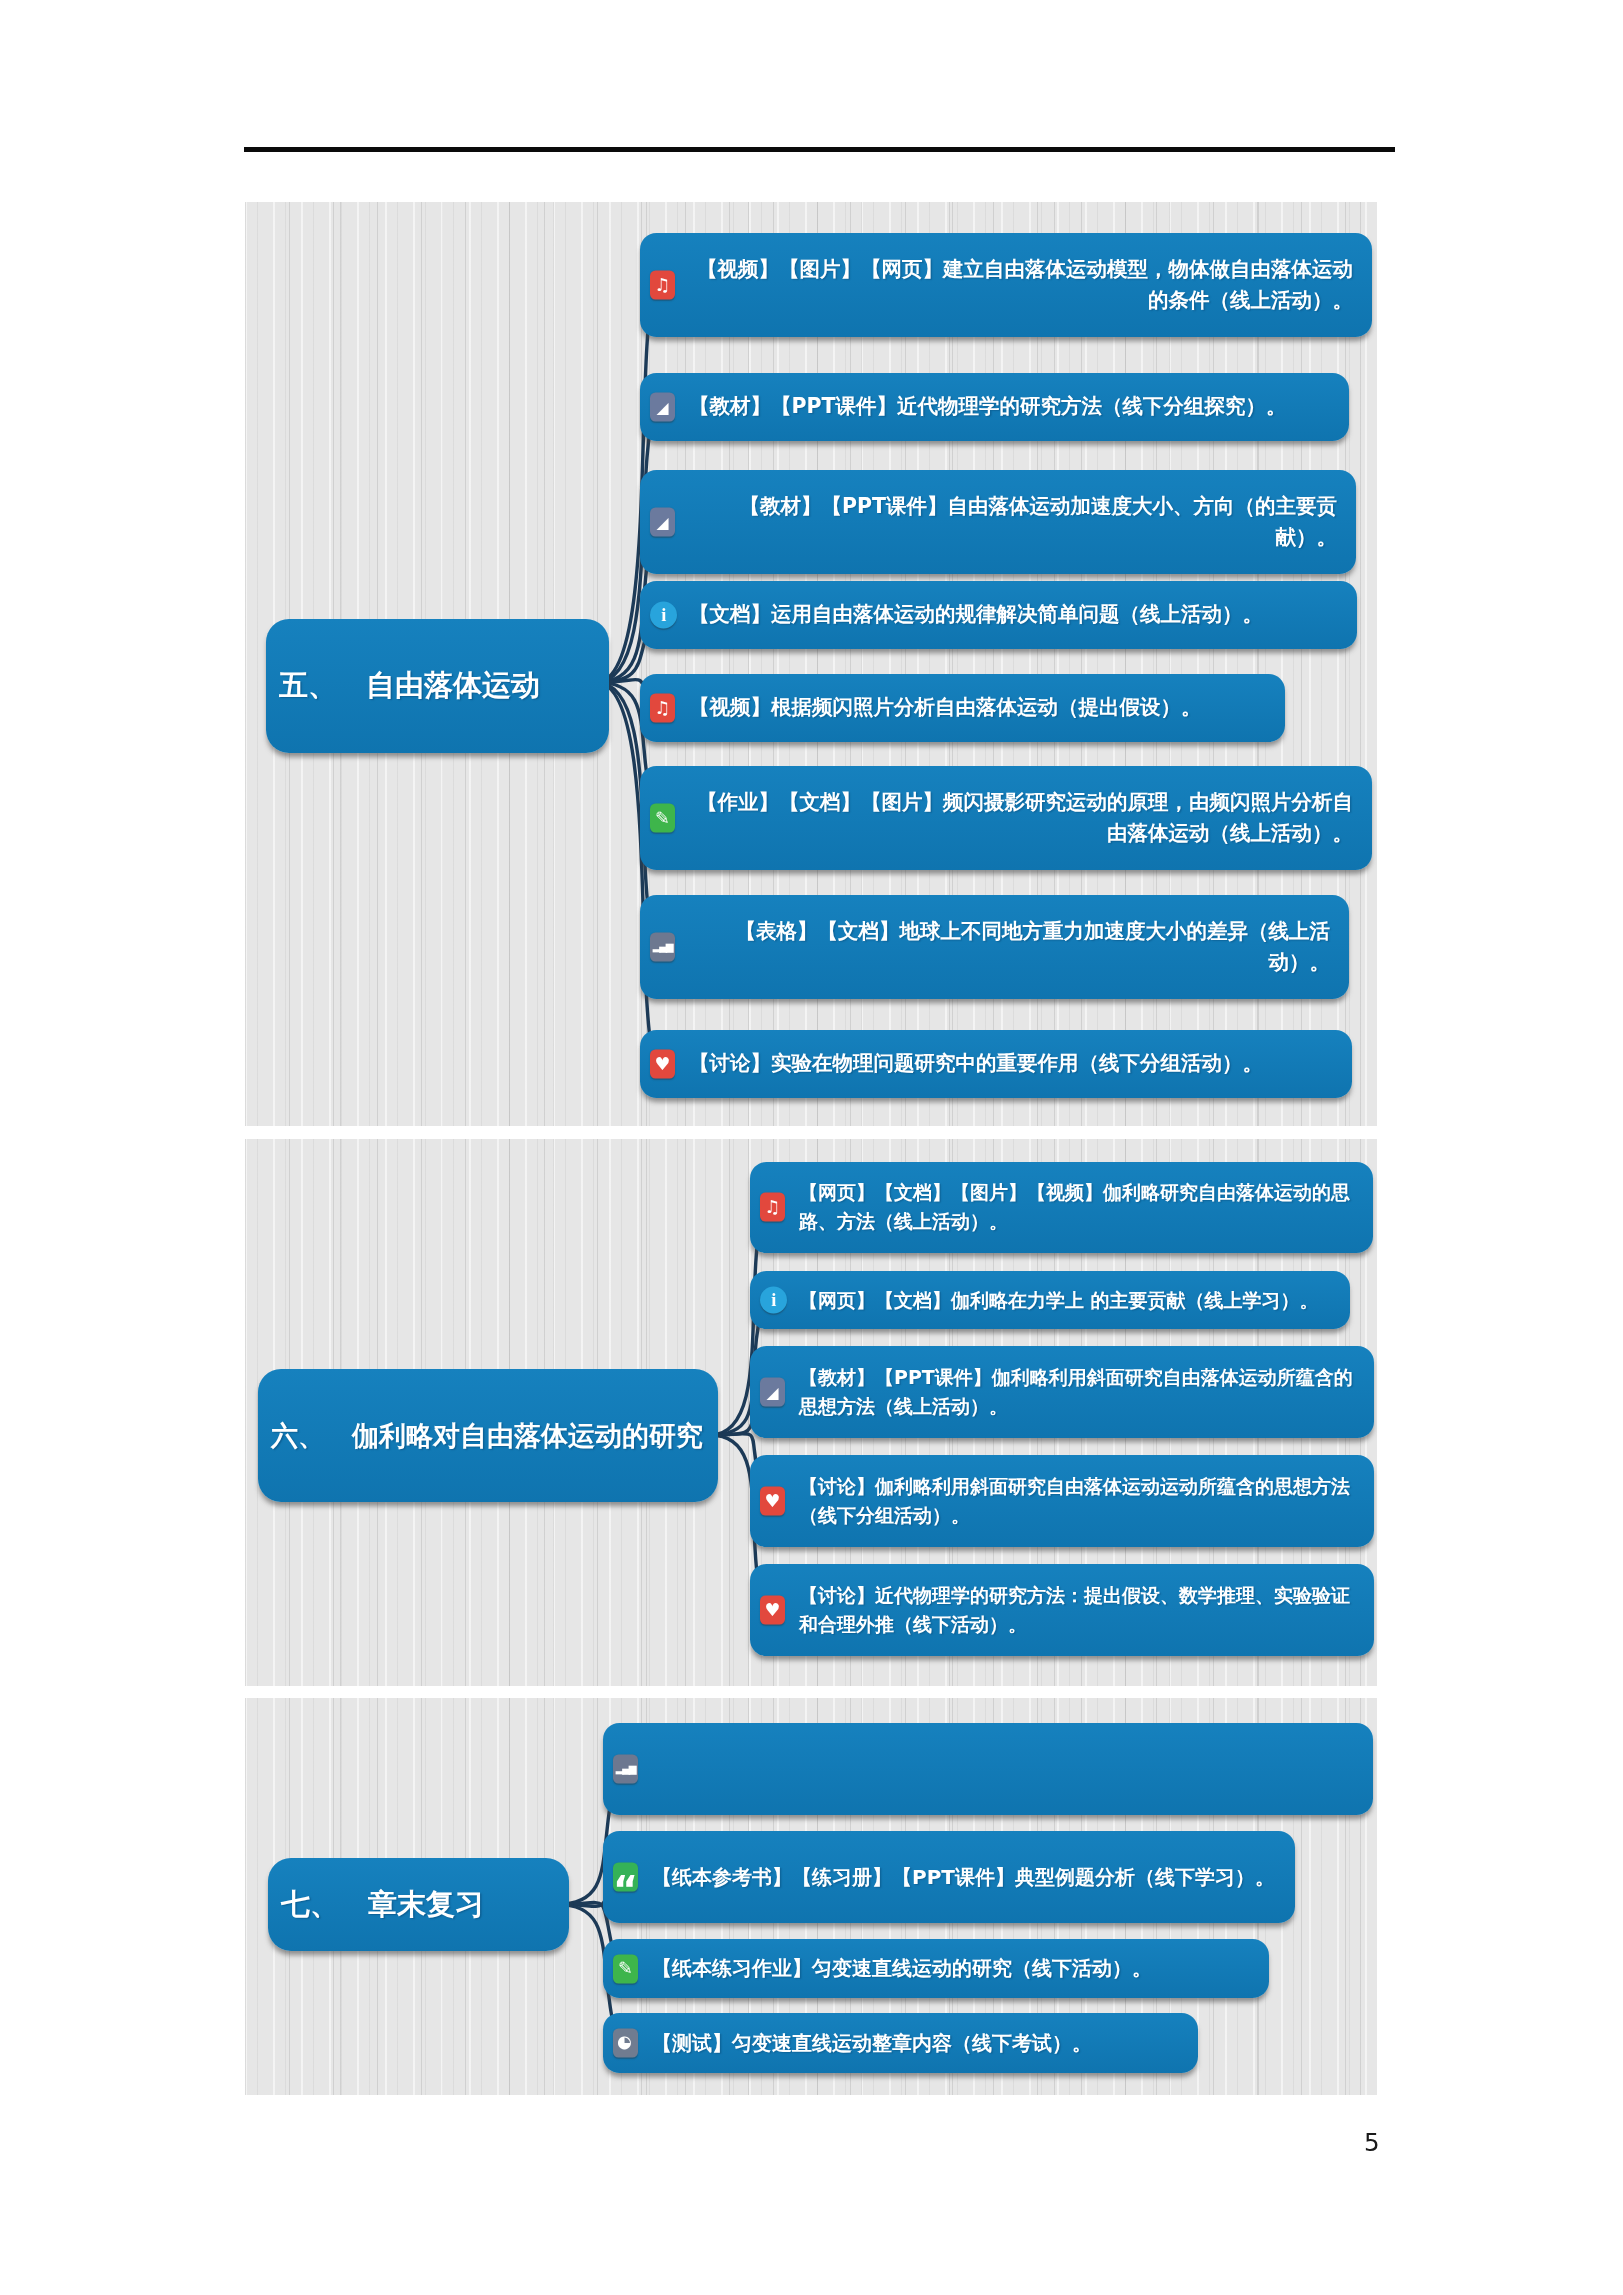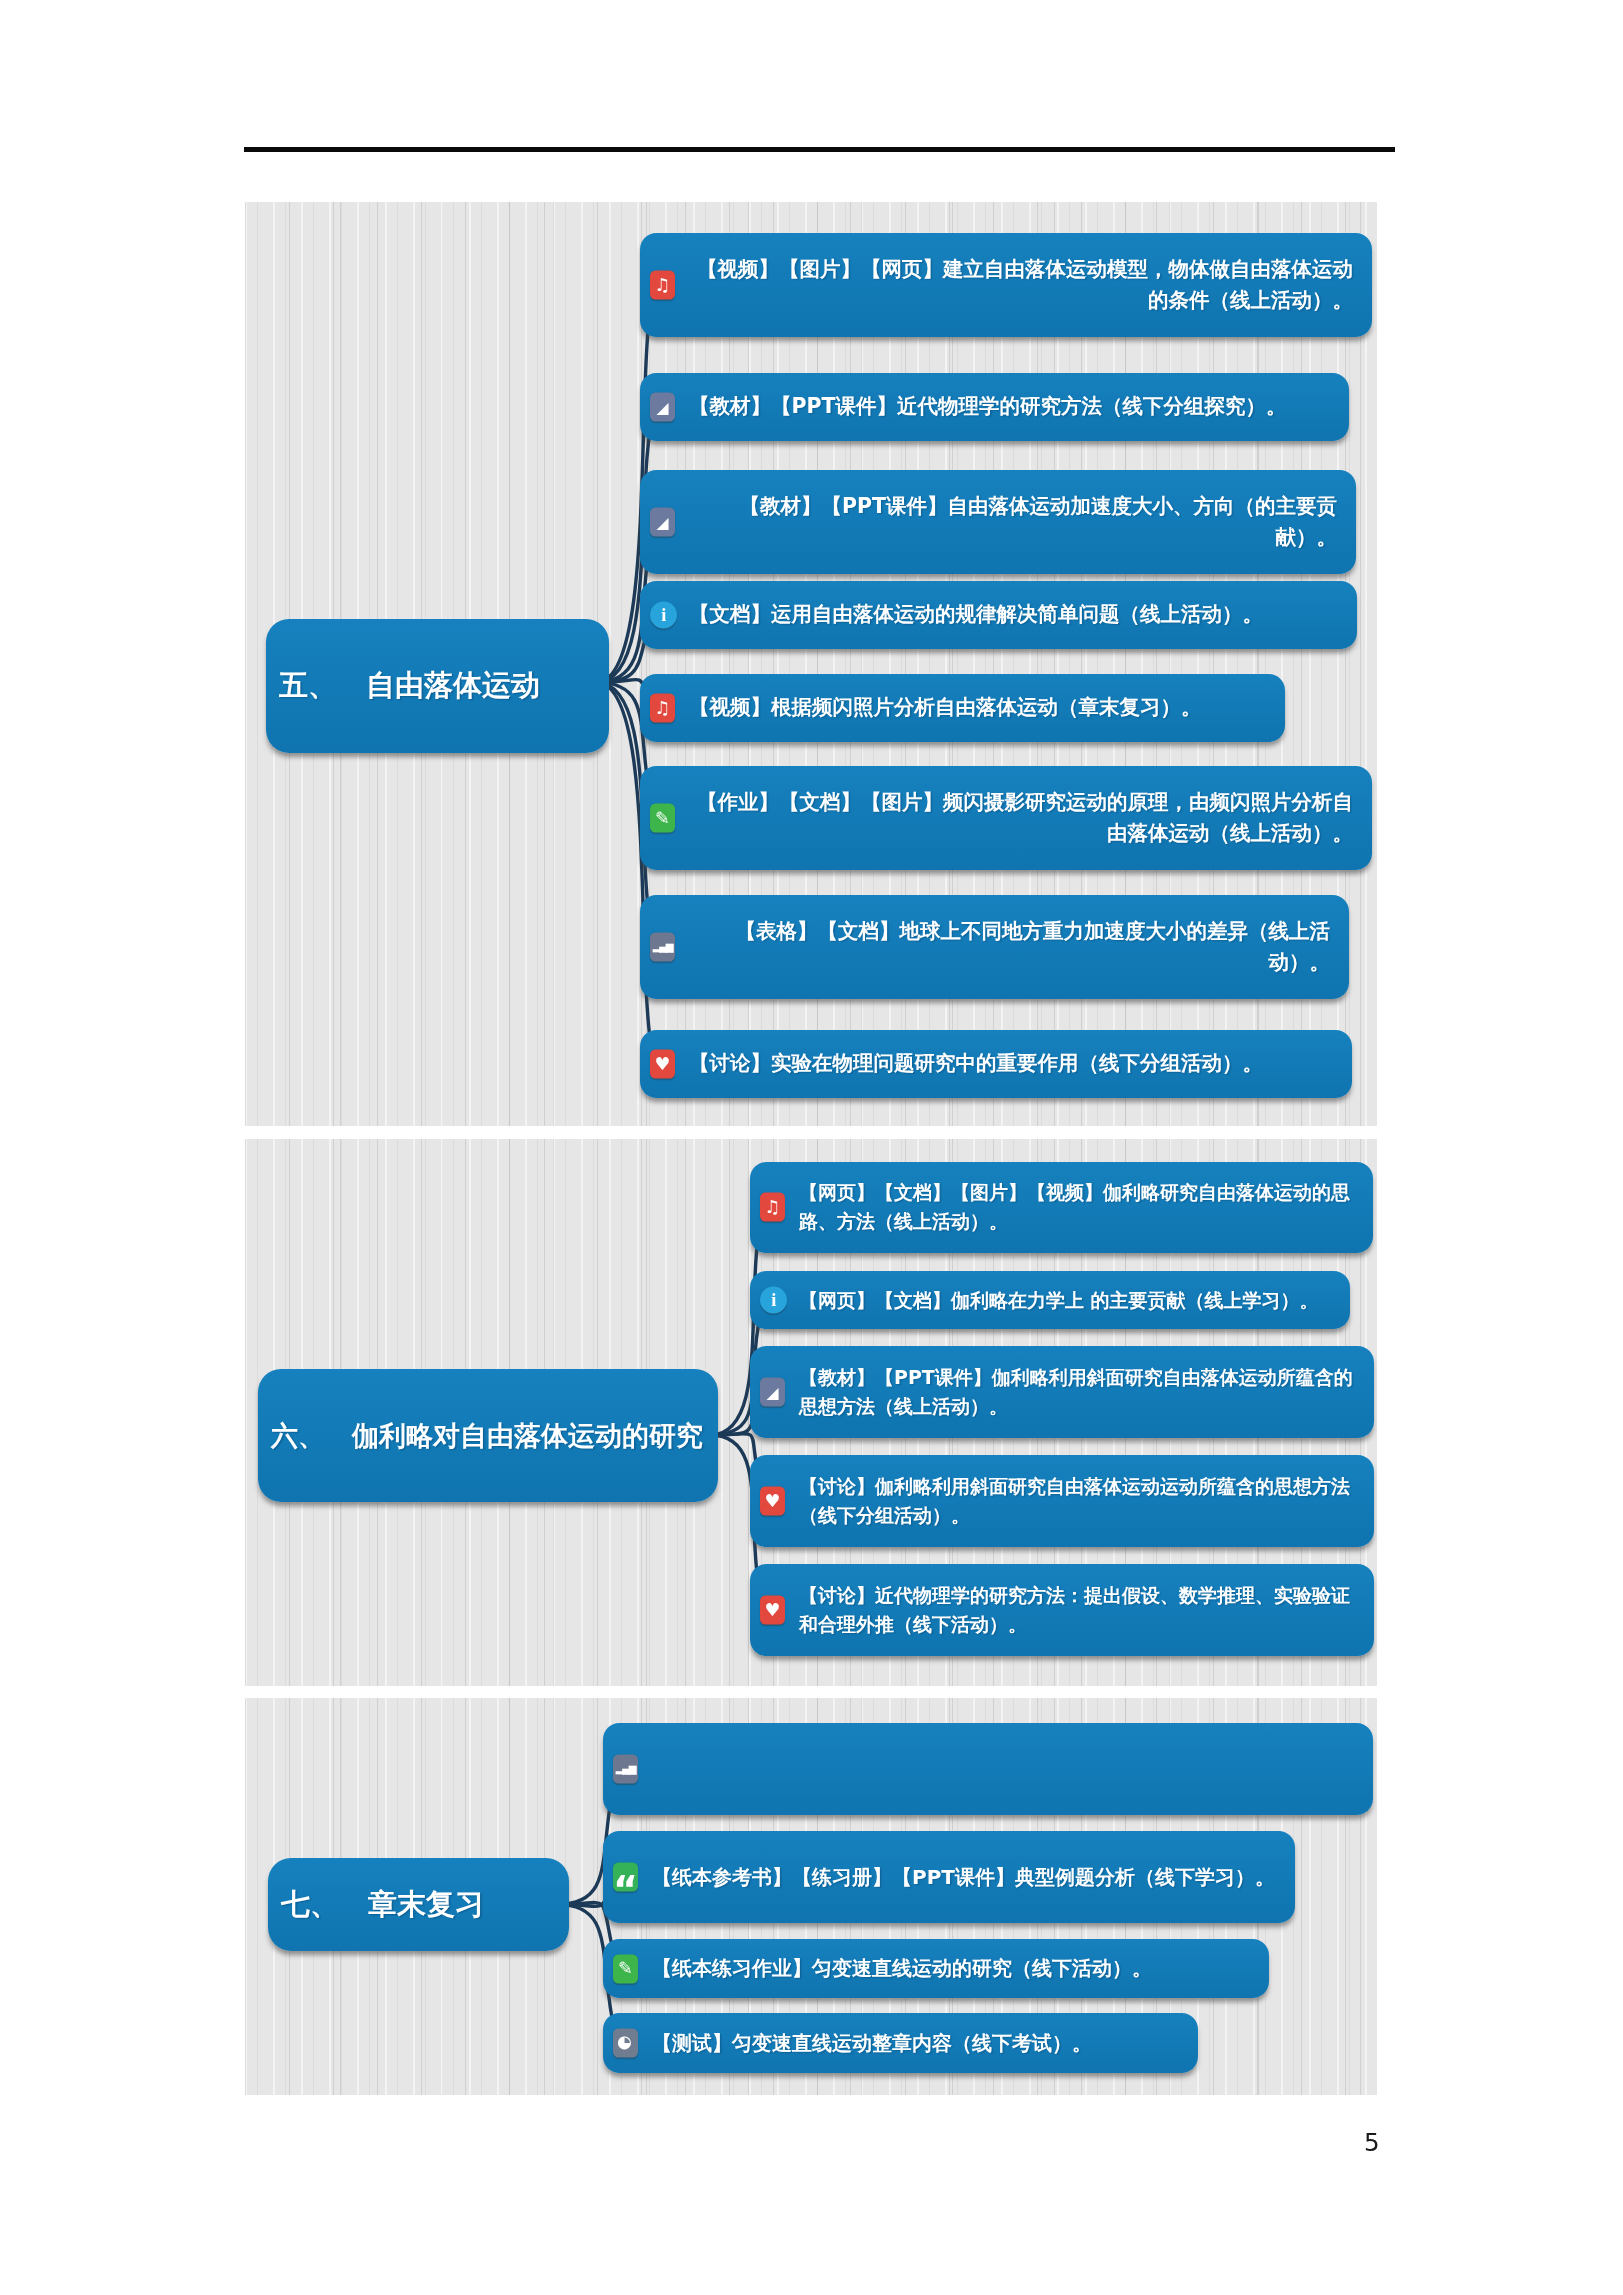--- a/index.html
+++ b/index.html
@@ -121,21 +121,21 @@
     <div class="node" style="left:395px;top:379px;width:717px;height:68px">
       <span class="icon ic-info">
           <i class="g">i</i>
         </span>
       <span class="txt">【文档】运用自由落体运动的规律解决简单问题（线上活动）。</span>
     </div>
     <div class="node" style="left:395px;top:472px;width:645px;height:68px">
       <span class="icon ic-music">
           <i class="g">♫</i>
         </span>
-      <span class="txt">【视频】根据频闪照片分析自由落体运动（章末复习）。</span>
+      <span class="txt">【视频】根据频闪照片分析自由落体运动（提出假设）。</span>
     </div>
     <div class="node" style="left:395px;top:564px;width:732px;height:104px">
       <span class="icon ic-pencil">
           <i class="g">✎</i>
         </span>
       <span class="txt">【作业】【文档】【图片】频闪摄影研究运动的原理，由频闪照片分析自由落体运动（线上活动）。</span>
     </div>
     <div class="node" style="left:395px;top:693px;width:709px;height:104px">
       <span class="icon ic-bars">
           <i class="g">▂▄▆</i>

